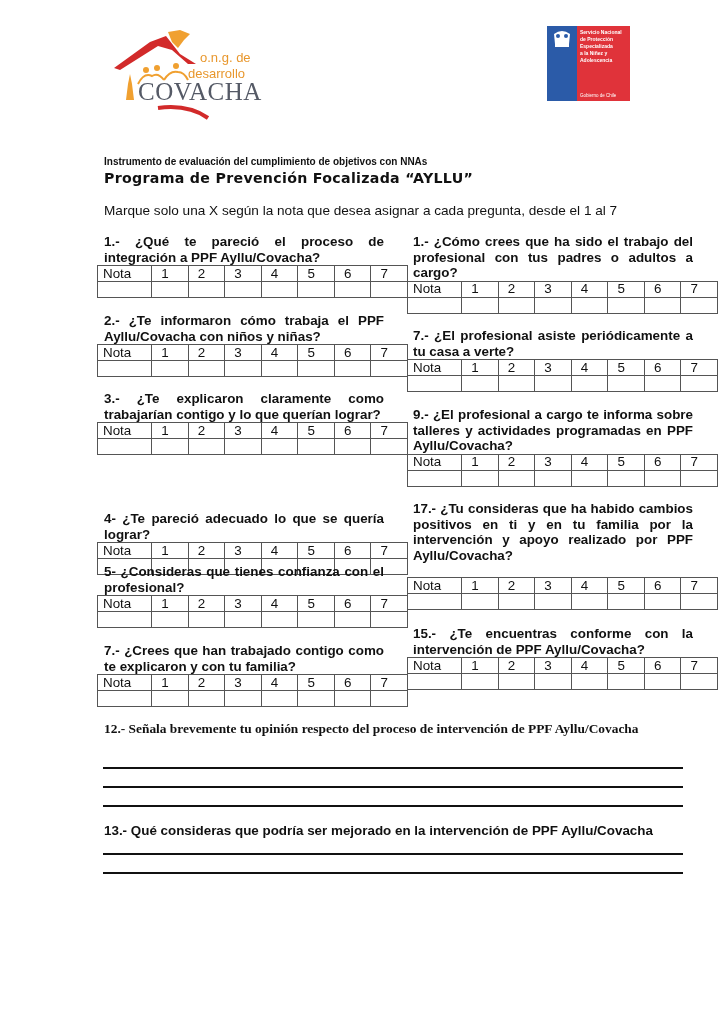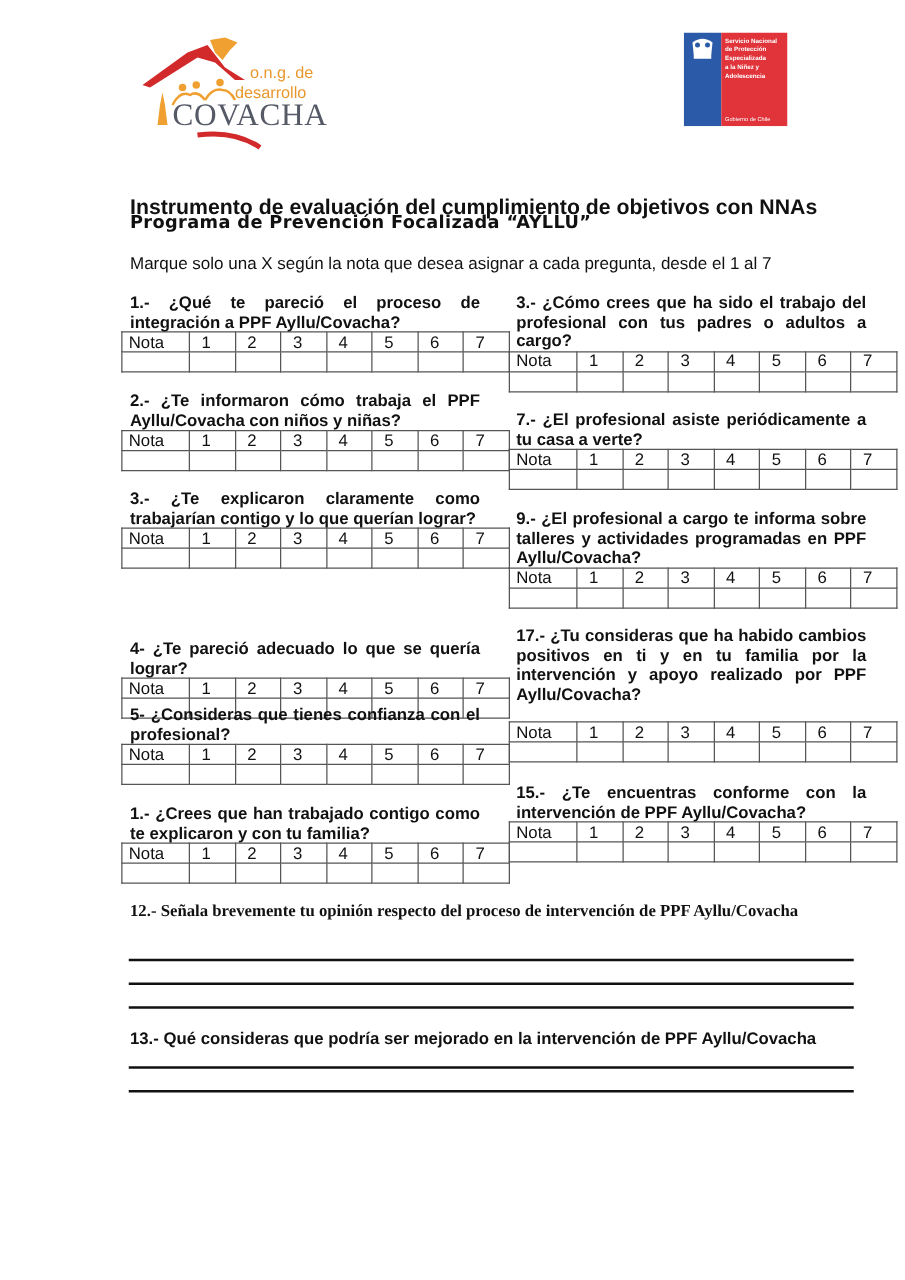--- a/index.html
+++ b/index.html
@@ -2,21 +2,21 @@
 <html><head>
 <meta charset="utf-8">
 <style>
   * { box-sizing: border-box; margin: 0; padding: 0; }
   html, body { width: 724px; height: 1024px; background: #ffffff; overflow: hidden; }
   body { position: relative; font-family: "Liberation Sans", sans-serif; color: #111; }
 
   .logo-left { position: absolute; left: 108px; top: 28px; width: 170px; height: 92px; }
   .logo-right { position: absolute; left: 547px; top: 26px; width: 83px; height: 75px; }
 
-  .title1 { position: absolute; left: 104px; top: 156px; font-size: 17px; font-weight: bold; white-space: nowrap; text-align: center; }
+  .title1 { position: absolute; left: 104px; top: 156px; font-size: 10px; font-weight: bold; white-space: nowrap; text-align: center; }
   .title2 { position: absolute; left: 104px; top: 170px; font-family: "DejaVu Sans", sans-serif; font-size: 14.2px; font-weight: bold; letter-spacing: 0.3px; white-space: nowrap; }
   .instructions { position: absolute; left: 104px; top: 203px; font-size: 13.6px; white-space: nowrap; }
 
   .q { position: absolute; width: 280px; }
   .q .qtext { font-size: 13.4px; font-weight: bold; line-height: 15.5px; text-align: justify; text-align-last: left; }
   table.grade { border-collapse: collapse; width: 311px; margin-left: -7px; }
   .right.q table.grade { margin-left: -6px; }
   table.grade td { border: 1px solid #555; height: 16px; font-size: 13.4px; padding: 0 0 0 5px; vertical-align: middle; line-height: 14px; }
   table.grade td.nota-cell { width: 49px; }
   table.grade td.num { width: 33px; padding-left: 9px; }
@@ -201,21 +201,21 @@
       <td></td>
       <td></td>
       <td></td>
       <td></td>
     </tr>
   </tbody>
     </table>
 </div>
 
 <div class="q left" style="left:104px; top:643px;">
-  <div class="qtext">1.- ¿Crees que han trabajado contigo como te explicaron y con tu familia?</div>
+  <div class="qtext">7.- ¿Crees que han trabajado contigo como te explicaron y con tu familia?</div>
   <table class="grade">
     <tbody>
         <tr>
       <td class="nota-cell">Nota</td>
       <td class="num">1</td>
       <td class="num">2</td>
       <td class="num">3</td>
       <td class="num">4</td>
       <td class="num">5</td>
       <td class="num">6</td>
@@ -229,21 +229,21 @@
       <td></td>
       <td></td>
       <td></td>
       <td></td>
     </tr>
   </tbody>
     </table>
 </div>
 
 <div class="q right" style="left:413px; top:234px;">
-  <div class="qtext">3.- ¿Cómo crees que ha sido el trabajo del profesional con tus padres o adultos a cargo?</div>
+  <div class="qtext">1.- ¿Cómo crees que ha sido el trabajo del profesional con tus padres o adultos a cargo?</div>
   <table class="grade">
     <tbody>
         <tr>
       <td class="nota-cell">Nota</td>
       <td class="num">1</td>
       <td class="num">2</td>
       <td class="num">3</td>
       <td class="num">4</td>
       <td class="num">5</td>
       <td class="num">6</td>

